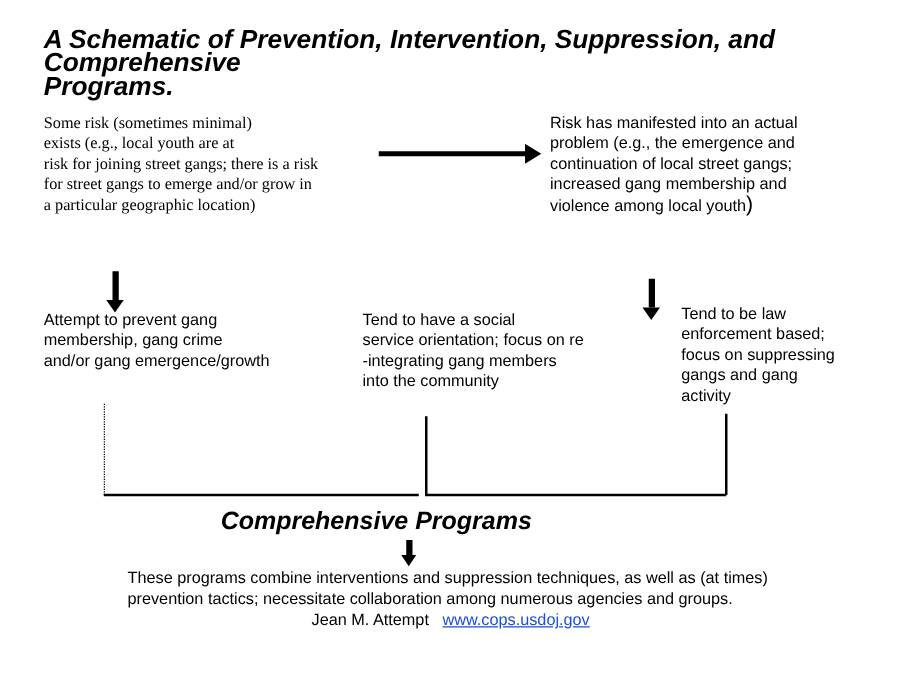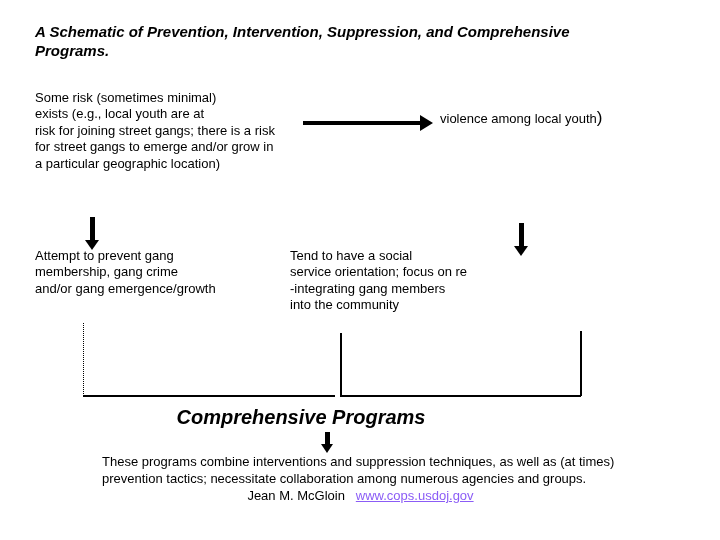--- a/index.html
+++ b/index.html
@@ -2,26 +2,26 @@
 <html><head>
 <meta charset="utf-8">
 <style>
   html, body { margin:0; padding:0; background:#ffffff; }
   .slide {
     position:relative; width:720px; height:540px; background:#ffffff;
     font-family:"Liberation Sans", sans-serif; color:#000; overflow:hidden;
   }
   .abs { position:absolute; }
   .pre { white-space:pre-line; }
-  .title { font-size:15px; font-weight:bold; font-style:italic; line-height:19px; }
+  .title { font-size:21px; font-weight:bold; font-style:italic; line-height:19px; }
   .body-text { font-size:13px; line-height:16.4px; }
   .label-italic { font-size:13.5px; font-style:italic; }
   .comp-title { font-size:20px; font-weight:bold; font-style:italic; line-height:21px; text-align:center; }
   .big-paren { font-size:17px; }
-  .last-line { margin-top:20px; }
+  .last-line { margin-top:0; }
   .hline { background:#000; height:1.5px; }
   .vline { background:#000; width:1.5px; }
   .dotted-v { width:0; border-left:1px dotted #000; }
   .stem-h { position:absolute; background:#000; height:4px; }
   .head-right { position:absolute; width:0; height:0;
     border-top:8px solid transparent; border-bottom:8px solid transparent; border-left:13px solid #000; }
   .stem-v { position:absolute; background:#000; width:5px; }
   .head-down { position:absolute; width:0; height:0;
     border-left:7px solid transparent; border-right:7px solid transparent; border-top:10px solid #000; }
   .head-down.small { border-left-width:6.5px; border-right-width:6.5px; border-top-width:9px; }
@@ -29,32 +29,36 @@
   .link { text-decoration:underline; cursor:pointer; }
 </style>
 </head>
 <body>
 
 <div class="slide">
 
   <div class="abs title pre" style="left:35px; top:22px; width:660px;">A Schematic of Prevention, Intervention, Suppression, and Comprehensive
 Programs.</div>
 
-  <div class="abs body-text pre" style="left:35px; top:90px; width:265px;">Some risk (sometimes minimal)
+  <div class="abs body-text pre" style="left:35px; top:90px; width:265px;font-family:Liberation Serif, serif;">Some risk (sometimes minimal)
 exists (e.g., local youth are at
 risk for joining street gangs; there is a risk
 for street gangs to emerge and/or grow in
 a particular geographic location)</div>
 
   <div class="abs" style="left:303px; top:115px; width:130px; height:17px;">
     <div class="stem-h" style="left:0; top:6px; width:119px;"></div>
     <div class="head-right" style="left:117px; top:0;"></div>
   </div>
 
   <div class="abs body-text" style="left:440px; top:90px; width:240px;">
+    <div class="pre">Risk has manifested into an actual
+problem (e.g., the emergence and
+continuation of local street gangs;
+increased gang membership and</div>
     <div class="last-line"><span>violence among local youth</span><span class="big-paren">)</span></div>
   </div>
 
 
   <div class="abs" style="left:85px; top:217px; width:14px; height:33px;">
     <div class="stem-v" style="left:4.5px; top:0; height:23px;"></div>
     <div class="head-down" style="left:0; top:23px;"></div>
   </div>
 
   <div class="abs" style="left:514px; top:223px; width:14px; height:33px;">
@@ -62,36 +66,41 @@
     <div class="head-down" style="left:0; top:23px;"></div>
   </div>
 
   <div class="abs body-text pre" style="left:290px; top:248px; width:200px;">Tend to have a social
 service orientation; focus on re
 -integrating gang members
 into the community</div>
   <div class="abs body-text pre" style="left:35px; top:248px; width:245px;">Attempt to prevent gang
 membership, gang crime
 and/or gang emergence/growth</div>
+  <div class="abs body-text pre" style="left:545px; top:243px; width:155px;">Tend to be law
+enforcement based;
+focus on suppressing
+gangs and gang
+activity</div>
 
   <div class="abs dotted-v" style="left:83px; top:323px; height:73px;"></div>
   <div class="abs hline" style="left:83px; top:395px; width:252px;"></div>
   <div class="abs vline" style="left:340px; top:333px; height:63px;"></div>
   <div class="abs hline" style="left:340px; top:395px; width:241px;"></div>
   <div class="abs vline" style="left:580px; top:331px; height:65px;"></div>
 
   <div class="abs comp-title" style="left:151px; top:407px; width:300px;">Comprehensive Programs</div>
 
   <div class="abs" style="left:321px; top:432px; width:13px; height:21px;">
     <div class="stem-v" style="left:4px; top:0; height:12px;"></div>
     <div class="head-down small" style="left:0; top:12px;"></div>
   </div>
 
   <div class="abs body-text pre" style="left:78px; top:454px; width:570px; line-height:16.8px;margin-left:24px;">These programs combine interventions and suppression techniques, as well as (at times)
 prevention tactics; necessitate collaboration among numerous agencies and groups.</div>
 
   <div class="abs author-row" style="left:78px; top:488px; width:565px;">
-    <span>Jean M. McGloin</span>
+    <span>Jean M. Attempt</span>
     <span>&nbsp;</span>
-    <a class="link" href="#" style="color:#8b5cf6;">www.cops.usdoj.gov</a>
+    <a class="link" href="#" style="color:#1d4ed8;">www.cops.usdoj.gov</a>
   </div>
 
 </div>
 
 </body></html>

